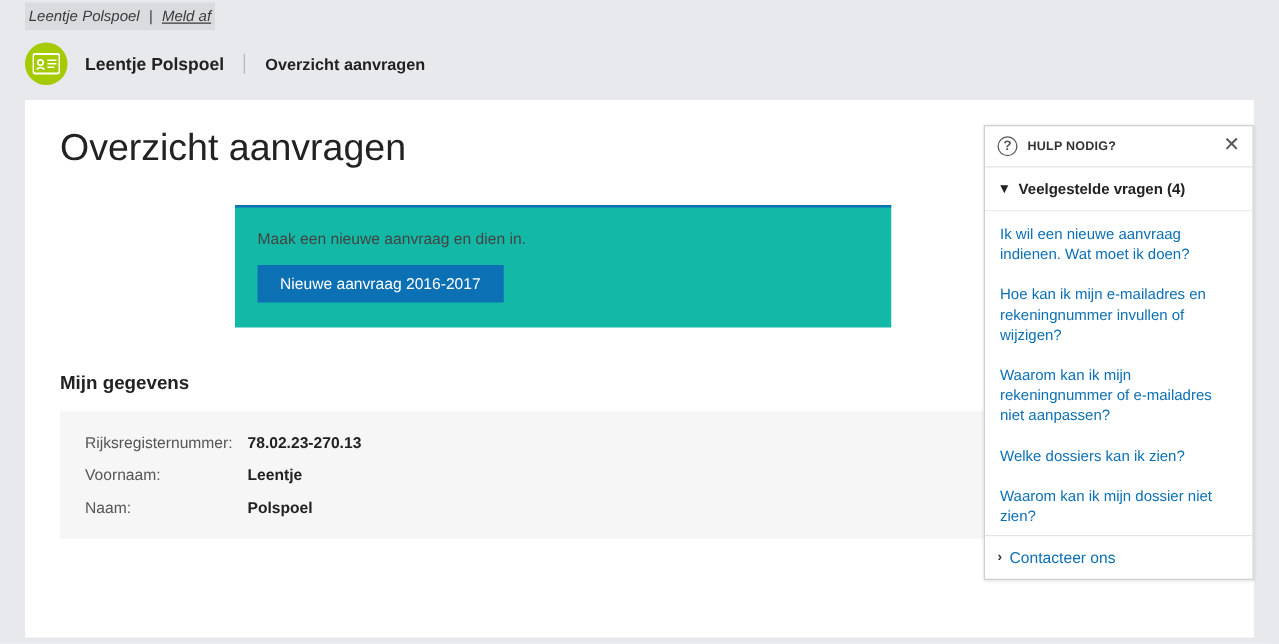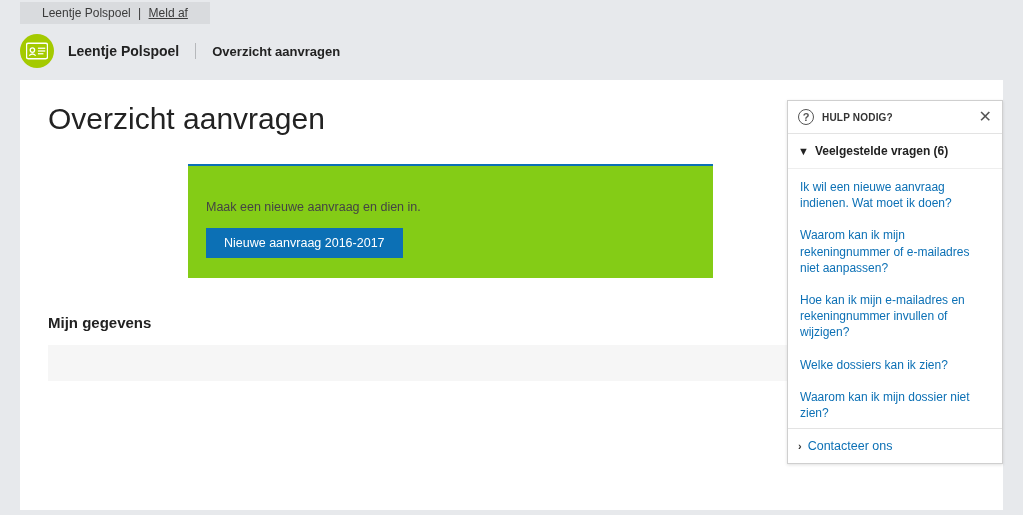--- a/index.html
+++ b/index.html
@@ -23,23 +23,24 @@
     padding: 2px 20px 6px 20px;
   }
   .site-title {
     color: #0c70b5;
     font-weight: bold;
     font-size: 14px;
     letter-spacing: .3px;
   }
   .user-box {
     background: #d9dbde;
-    padding: 4px 22px;
+    padding: 4px 3px;
     font-size: 12px;
     color: #3b3b3b;
+    font-style: italic;
   }
   .user-box .sep { padding: 0 4px; }
   .user-box .logout { text-decoration: underline; cursor: pointer; }
 
   
   .headerbar {
     display: flex;
     align-items: center;
     padding: 4px 20px 12px 20px;
     gap: 14px;
@@ -75,25 +76,25 @@
   }
   .page-title {
     font-size: 30px;
     font-weight: normal;
     color: #222;
     margin: 4px 0 28px 0;
   }
 
   
   .new-req-box {
-    background: #84cc16;
+    background: #14b8a6;
     margin-left: 140px;
     width: 525px;
     border-top: 2px solid #0c70b5;
-    padding: 34px 18px 20px 18px;
+    padding: 18px 18px 20px 18px;
     margin-bottom: 36px;
   }
   .new-req-text {
     color: #444;
     font-size: 12.5px;
     margin-bottom: 14px;
   }
   .primary-btn {
     background: #0c70b5;
     color: #fff;
@@ -222,42 +223,56 @@
   <h1 class="page-title">Overzicht aanvragen</h1>
 
   <div class="new-req-box">
     <div class="new-req-text">Maak een nieuwe aanvraag en dien in.</div>
     <button class="primary-btn">Nieuwe aanvraag 2016-2017</button>
   </div>
 
   <div class="section-h">Mijn gegevens</div>
 
   <div class="details-card">
+    <div class="kv-col">
+      <div class="kv-row">
+        <div class="kv-label">Rijksregisternummer:</div>
+        <div class="kv-val">78.02.23-270.13</div>
+      </div>
+      <div class="kv-row">
+        <div class="kv-label">Voornaam:</div>
+        <div class="kv-val">Leentje</div>
+      </div>
+      <div class="kv-row">
+        <div class="kv-label">Naam:</div>
+        <div class="kv-val">Polspoel</div>
+      </div>
+    </div>
   </div>
 
 </div>
 
 <div class="help-panel">
   <div class="help-header">
     <div class="help-header-left">
       <span class="help-q-icon">?</span>
       <span class="help-title">HULP NODIG?</span>
     </div>
     <span class="help-close">✕</span>
   </div>
 
   <div class="help-section-toggle">
     <span class="chev">▼</span>
-    <span>Veelgestelde vragen (6)</span>
+    <span>Veelgestelde vragen (4)</span>
   </div>
 
   <div class="faq-list">
     <div class="faq-item">Ik wil een nieuwe aanvraag indienen. Wat moet ik doen?</div>
+    <div class="faq-item">Hoe kan ik mijn e-mailadres en rekeningnummer invullen of wijzigen?</div>
     <div class="faq-item">Waarom kan ik mijn rekeningnummer of e-mailadres niet aanpassen?</div>
-    <div class="faq-item">Hoe kan ik mijn e-mailadres en rekeningnummer invullen of wijzigen?</div>
     <div class="faq-item">Welke dossiers kan ik zien?</div>
     <div class="faq-item">Waarom kan ik mijn dossier niet zien?</div>
   </div>
 
   <div class="help-footer">
     <span class="chev">›</span>
     <span class="contact-link">Contacteer ons</span>
   </div>
 </div>
 

